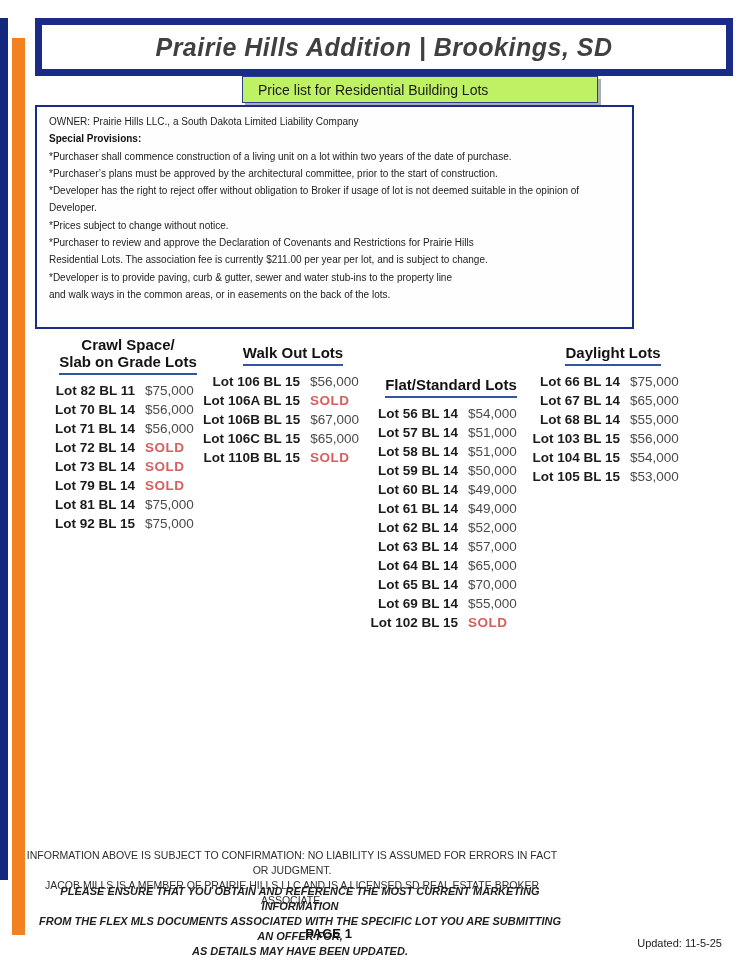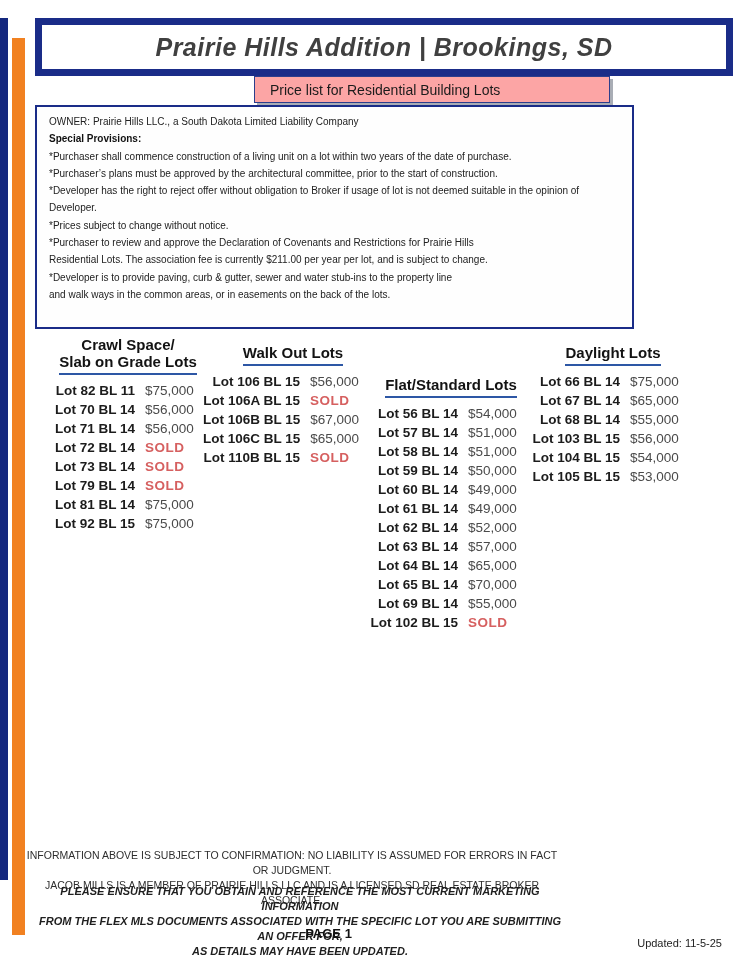--- a/index.html
+++ b/index.html
@@ -13,22 +13,22 @@
   
   .title-banner{
     position:absolute;left:35px;top:18px;width:698px;height:58px;box-sizing:border-box;
     border:7px solid #1a2c88;background:#fff;display:flex;align-items:center;justify-content:center;
   }
   .title-banner h1{
     margin:0;font-size:25px;font-weight:bold;font-style:italic;color:#404040;letter-spacing:.5px;white-space:nowrap;
   }
   
   .subtitle-box{
-    position:absolute;left:254px;top:76px;width:356px;height:27px;box-sizing:border-box;
-    border:1px solid #2c3e8c;background:#fca5a5;box-shadow:3px 3px 0 #a9adb5;
+    position:absolute;left:242px;top:76px;width:356px;height:27px;box-sizing:border-box;
+    border:1px solid #2c3e8c;background:#bef264;box-shadow:3px 3px 0 #a9adb5;
     display:flex;align-items:center;padding-left:15px;font-size:14px;color:#1b1b1b;
   }
   
   .provisions-box{
     position:absolute;left:35px;top:105px;width:599px;height:224px;box-sizing:border-box;
     border:2px solid #1a2c88;background:#fefefe;padding:6px 12px;font-size:10px;line-height:17.3px;color:#222;
   }
   .prov-owner{white-space:pre-line;}
   .prov-heading{font-weight:bold;color:#111;}
   .prov-line{white-space:pre-line;}

